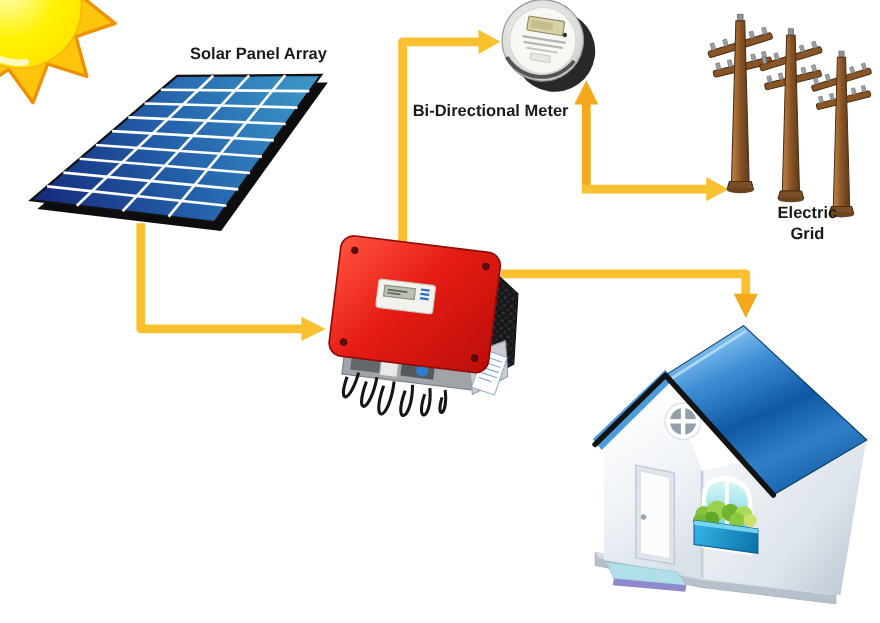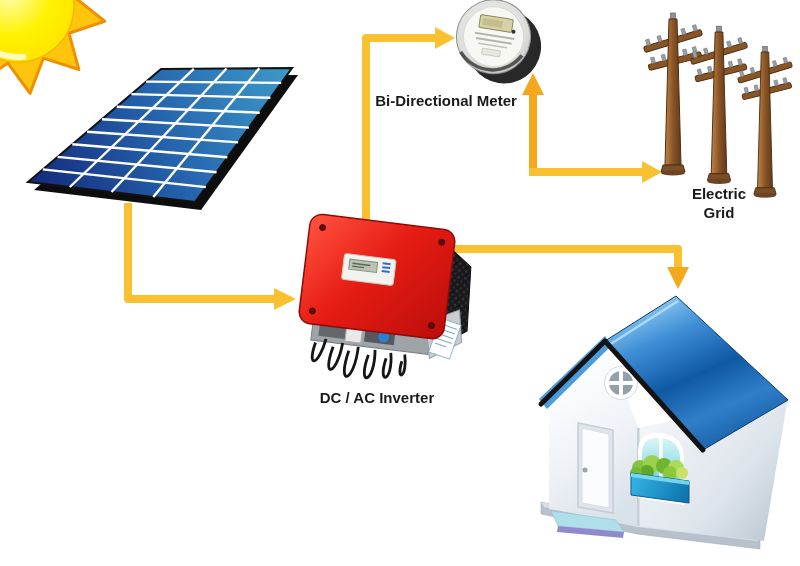--- a/index.html
+++ b/index.html
@@ -3,21 +3,21 @@
 <meta charset="utf-8">
 <style>
   html,body{margin:0;padding:0;background:#fff;}
   .canvas{position:relative;width:800px;height:566px;background:#fff;overflow:hidden;
           font-family:"Liberation Sans",sans-serif;}
   .canvas > svg{position:absolute;left:0;top:0;}
   .lbl{position:absolute;font-weight:bold;font-size:15px;color:#1a1a1a;text-align:center;
        line-height:19px;white-space:normal;}
   #lbl-solar{left:160px;top:40px;width:150px;}
   #lbl-meter{left:346px;top:91px;width:200px;}
-  #lbl-grid{left:687px;top:184px;width:64px;}
+  #lbl-grid{left:702px;top:184px;width:64px;}
   #lbl-inverter{left:297px;top:388px;width:160px;}
   #panel-grid line{stroke:#ffffff;stroke-width:2.4;}
   .arrow{fill:none;stroke:var(--arrow,#F9C12F);stroke-width:8;stroke-linejoin:round;}
   .arrow-accent{fill:none;stroke:var(--arrow-accent,#F5A81C);stroke-width:8;stroke-linejoin:round;}
   .head{fill:var(--arrow,#F9C12F);}
   .head-accent{fill:var(--arrow-accent,#F5A81C);}
 </style>
 </head>
 <body>
 
@@ -246,16 +246,16 @@
         <polygon points="551,511 616,520 624,532 558,526" fill="#AFE0EA" stroke="#8FB8C8" stroke-width="0.5"></polygon>
         <polygon points="558,526 624,532 623,538 557,532" fill="#8F8ACD"></polygon>
       </g>
       <polygon points="605,336 539,399 547,409 611,346" fill="#4C9BDC"></polygon>
       <polygon points="605,341 676,296 788,400 703,450" fill="url(#roofGrad)" stroke="#0A3B66"></polygon>
       <line x1="609" y1="345" x2="678" y2="301" stroke="#BFE2F8" stroke-width="2.5" opacity="0.8"></line>
       <path d="M541,404 L605,341 L703,450" fill="none" stroke="#131313" stroke-width="5" stroke-linejoin="round" stroke-linecap="round"></path>
     </g>
   </svg>
 
+  <div class="lbl" id="lbl-solar">Solar Panel Array</div>
   <div class="lbl" id="lbl-meter">Bi-Directional Meter</div>
   <div class="lbl" id="lbl-grid">Electric Grid</div>
-  <div class="lbl" id="lbl-inverter">DC / AC Inverter</div>
 </div>
 
 </body></html>

